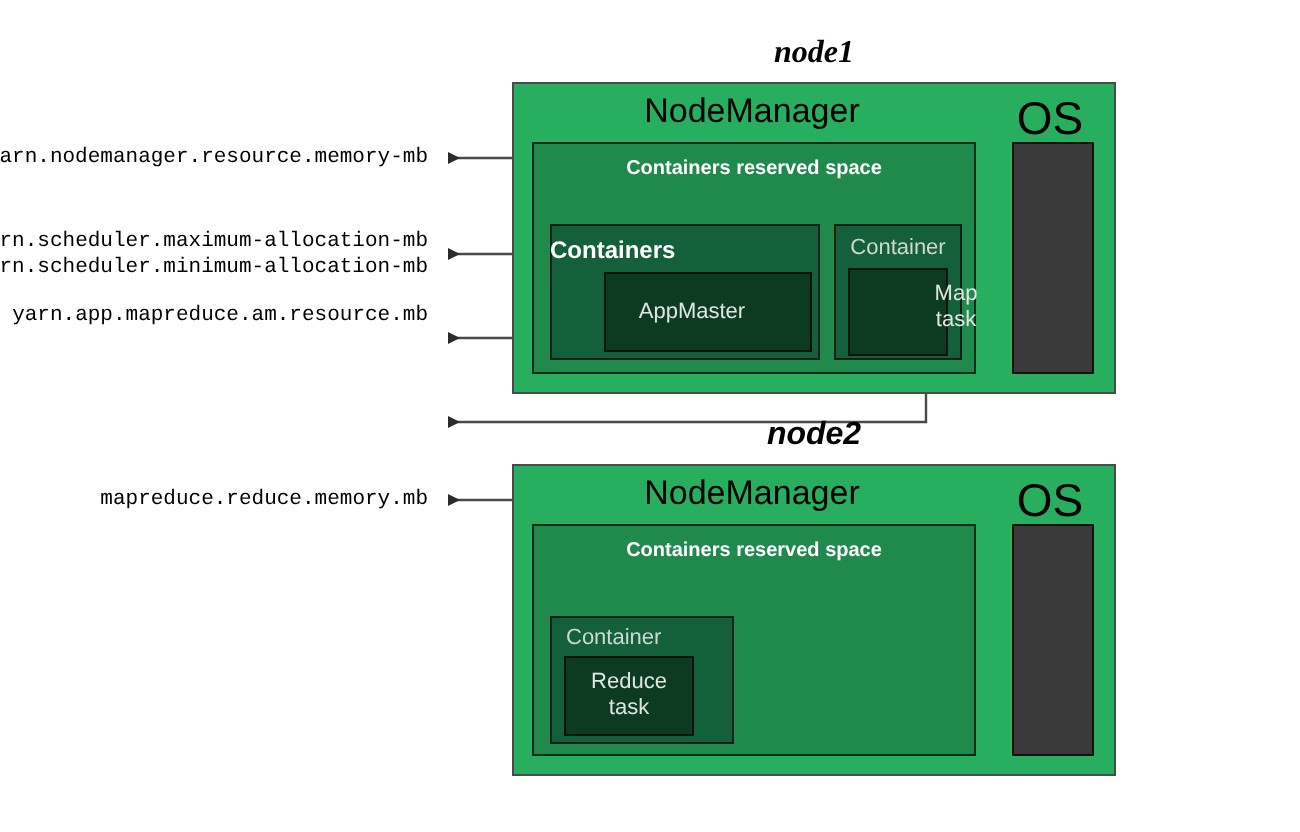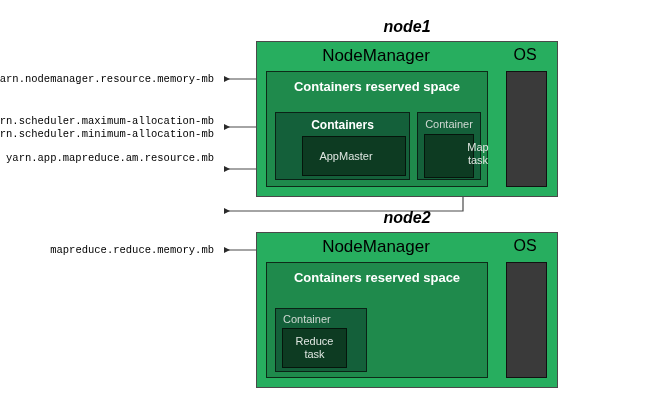--- a/index.html
+++ b/index.html
@@ -64,25 +64,25 @@
     position: absolute;
     white-space: nowrap;
     font-family: "Liberation Sans", sans-serif;
     color: #000000;
   }
   .nm-label {
     font-size: 17px;
     color: #000000;
   }
   .os-label {
-    font-size: 16px;
+    font-size: 23px;
     color: #000000;
   }
   .reserved-label {
-    font-size: 13px;
+    font-size: 10px;
     font-weight: bold;
     color: #ffffff;
   }
   .containers-label {
     font-size: 12px;
     font-weight: bold;
     color: #ffffff;
   }
   .container-label {
     font-size: 11px;
@@ -142,35 +142,35 @@
 
   <div class="prop" style="right:436px; top:115px;">yarn.scheduler.maximum-allocation-mb</div>
 
   <div class="prop" style="right:436px; top:128px;">yarn.scheduler.minimum-allocation-mb</div>
 
   <div class="prop" style="right:436px; top:152px;">yarn.app.mapreduce.am.resource.mb</div>
 
 
   <div class="prop" style="right:436px; top:244px;padding-left:14px;">mapreduce.reduce.memory.mb</div>
 
-  <div class="node-title" style="left:256px; top:18px; width:302px;">node1</div>
+  <div class="node-title" style="left:256px; top:18px; width:302px;font-family:Liberation Serif, serif;">node1</div>
 
   <div class="box node-box" style="left:256px; top:41px; width:302px; height:156px;"></div>
 
   <div class="lbl nm-label" style="left:256px; top:46px; width:240px; text-align:center;">NodeManager</div>
 
   <div class="lbl os-label" style="left:496px; top:46px; width:58px; text-align:center;">OS</div>
 
   <div class="box reserved-box" style="left:266px; top:71px; width:222px; height:116px;"></div>
 
   <div class="lbl reserved-label" style="left:266px; top:79px; width:222px; text-align:center;">Containers reserved space</div>
 
   <div class="box containers-box" style="left:275px; top:112px; width:135px; height:68px;"></div>
 
-  <div class="lbl containers-label" style="left:275px; top:118px; width:135px; text-align:center;">Containers</div>
+  <div class="lbl containers-label" style="left:275px; top:118px; width:135px; text-align:left;">Containers</div>
 
   <div class="box task-box" style="left:302px; top:136px; width:104px; height:40px;"></div>
 
   <div class="lbl task-label" style="left:302px; top:150px; width:88px;">AppMaster</div>
 
   <div class="box container-box" style="left:417px; top:112px; width:64px; height:68px;"></div>
 
   <div class="lbl container-label" style="left:417px; top:118px; width:64px; text-align:center;">Container</div>
 
   <div class="box task-box" style="left:424px; top:134px; width:50px; height:44px;"></div>

